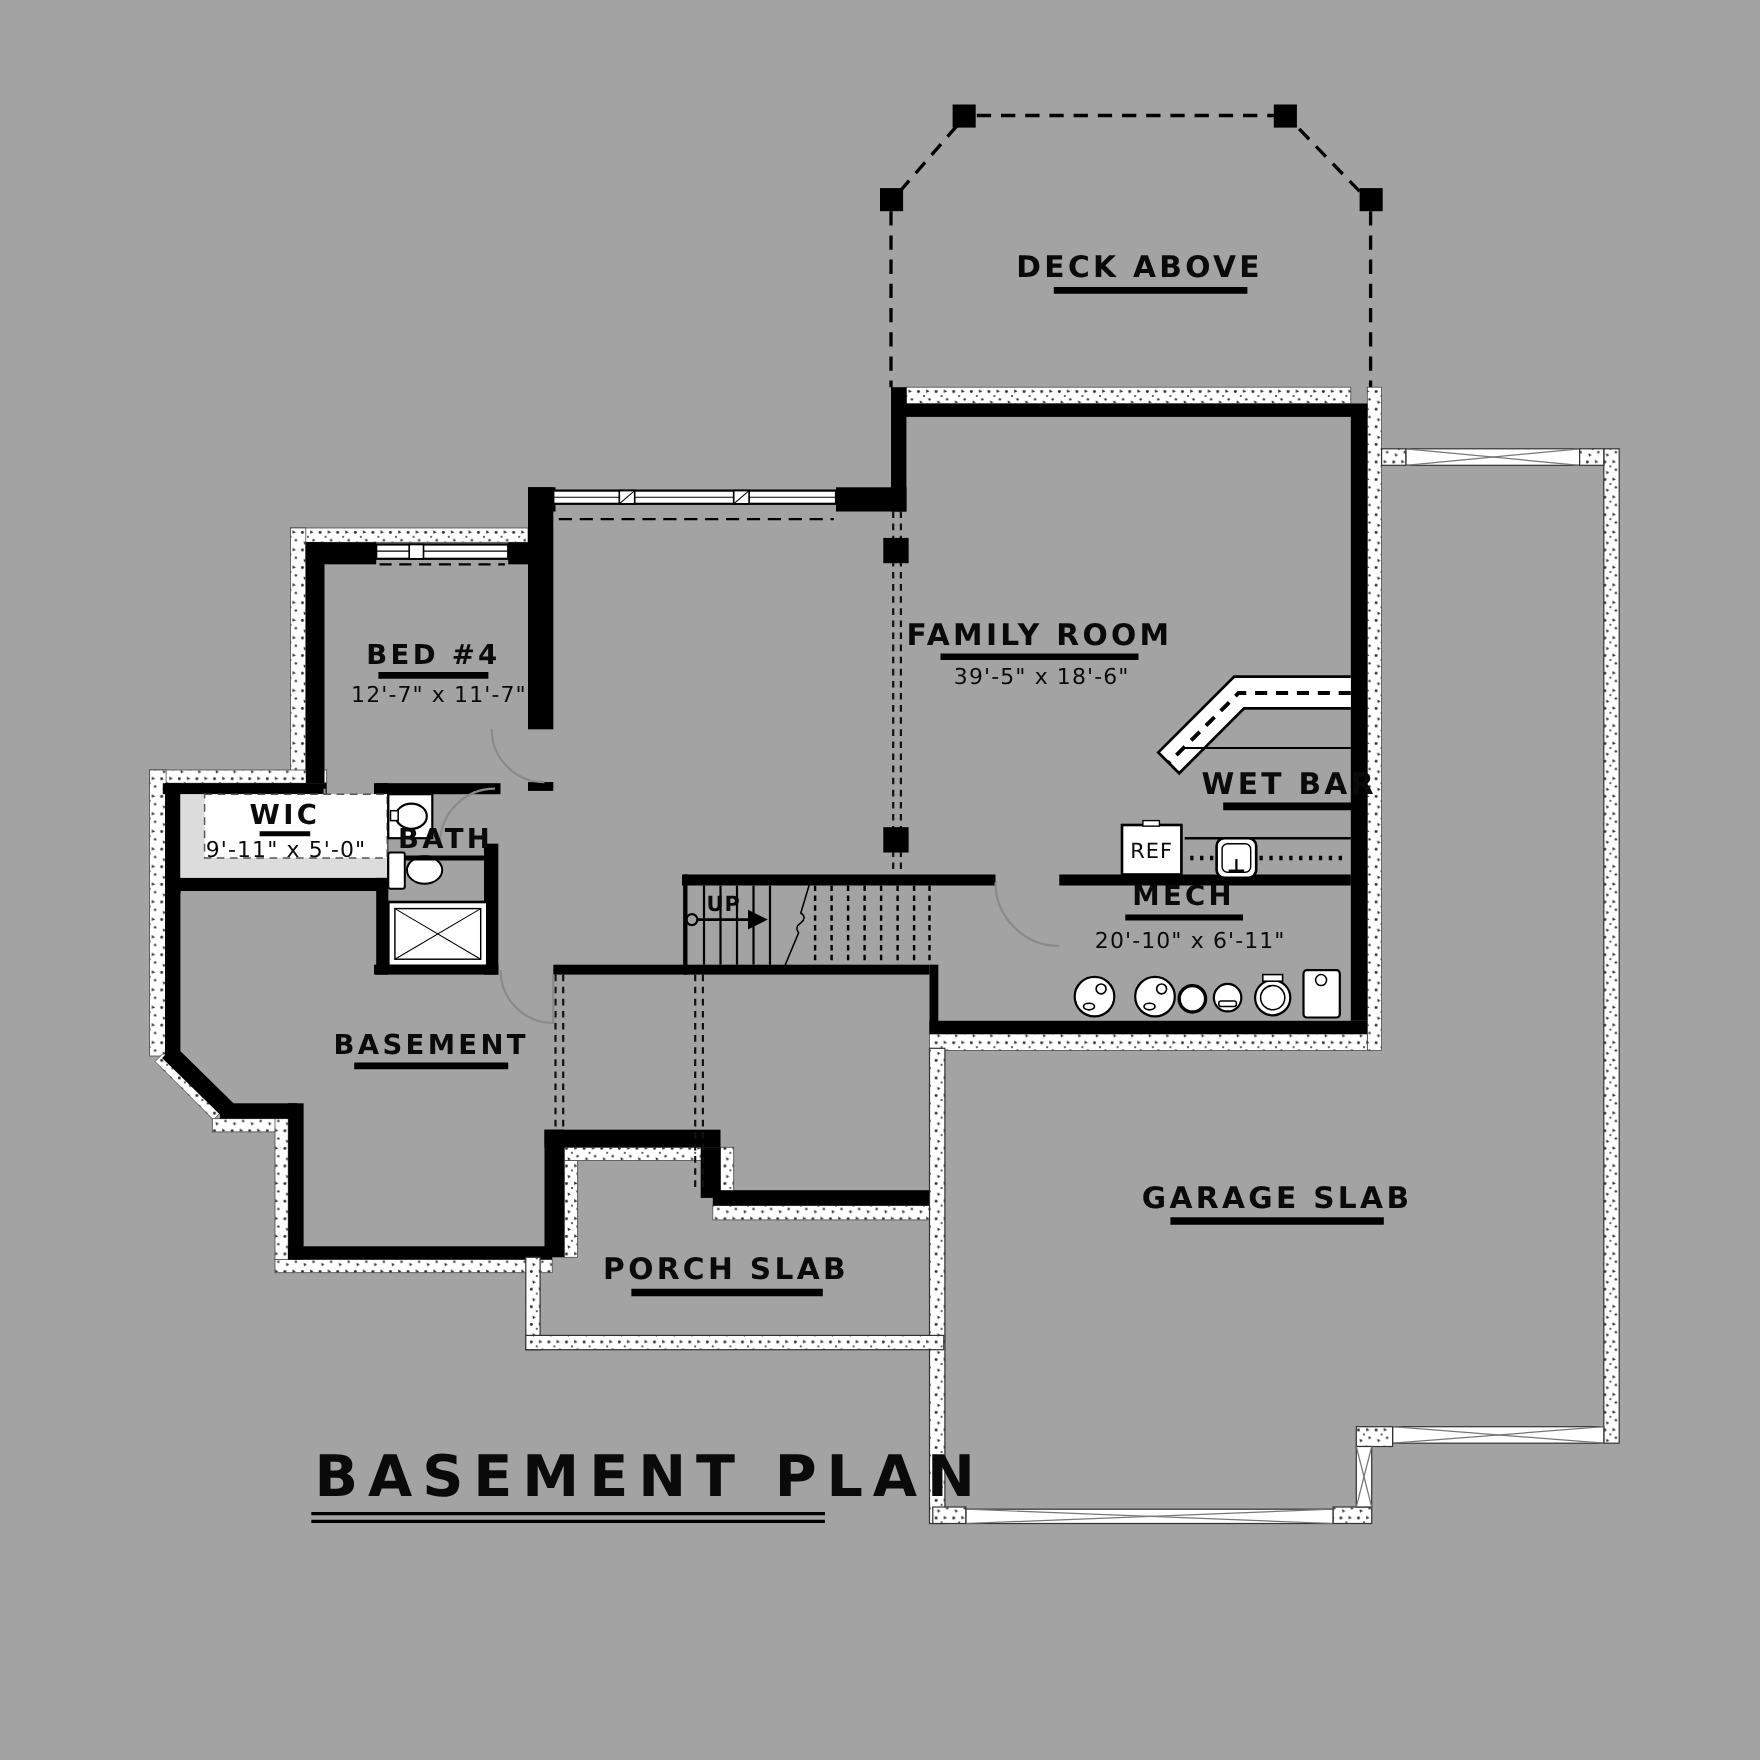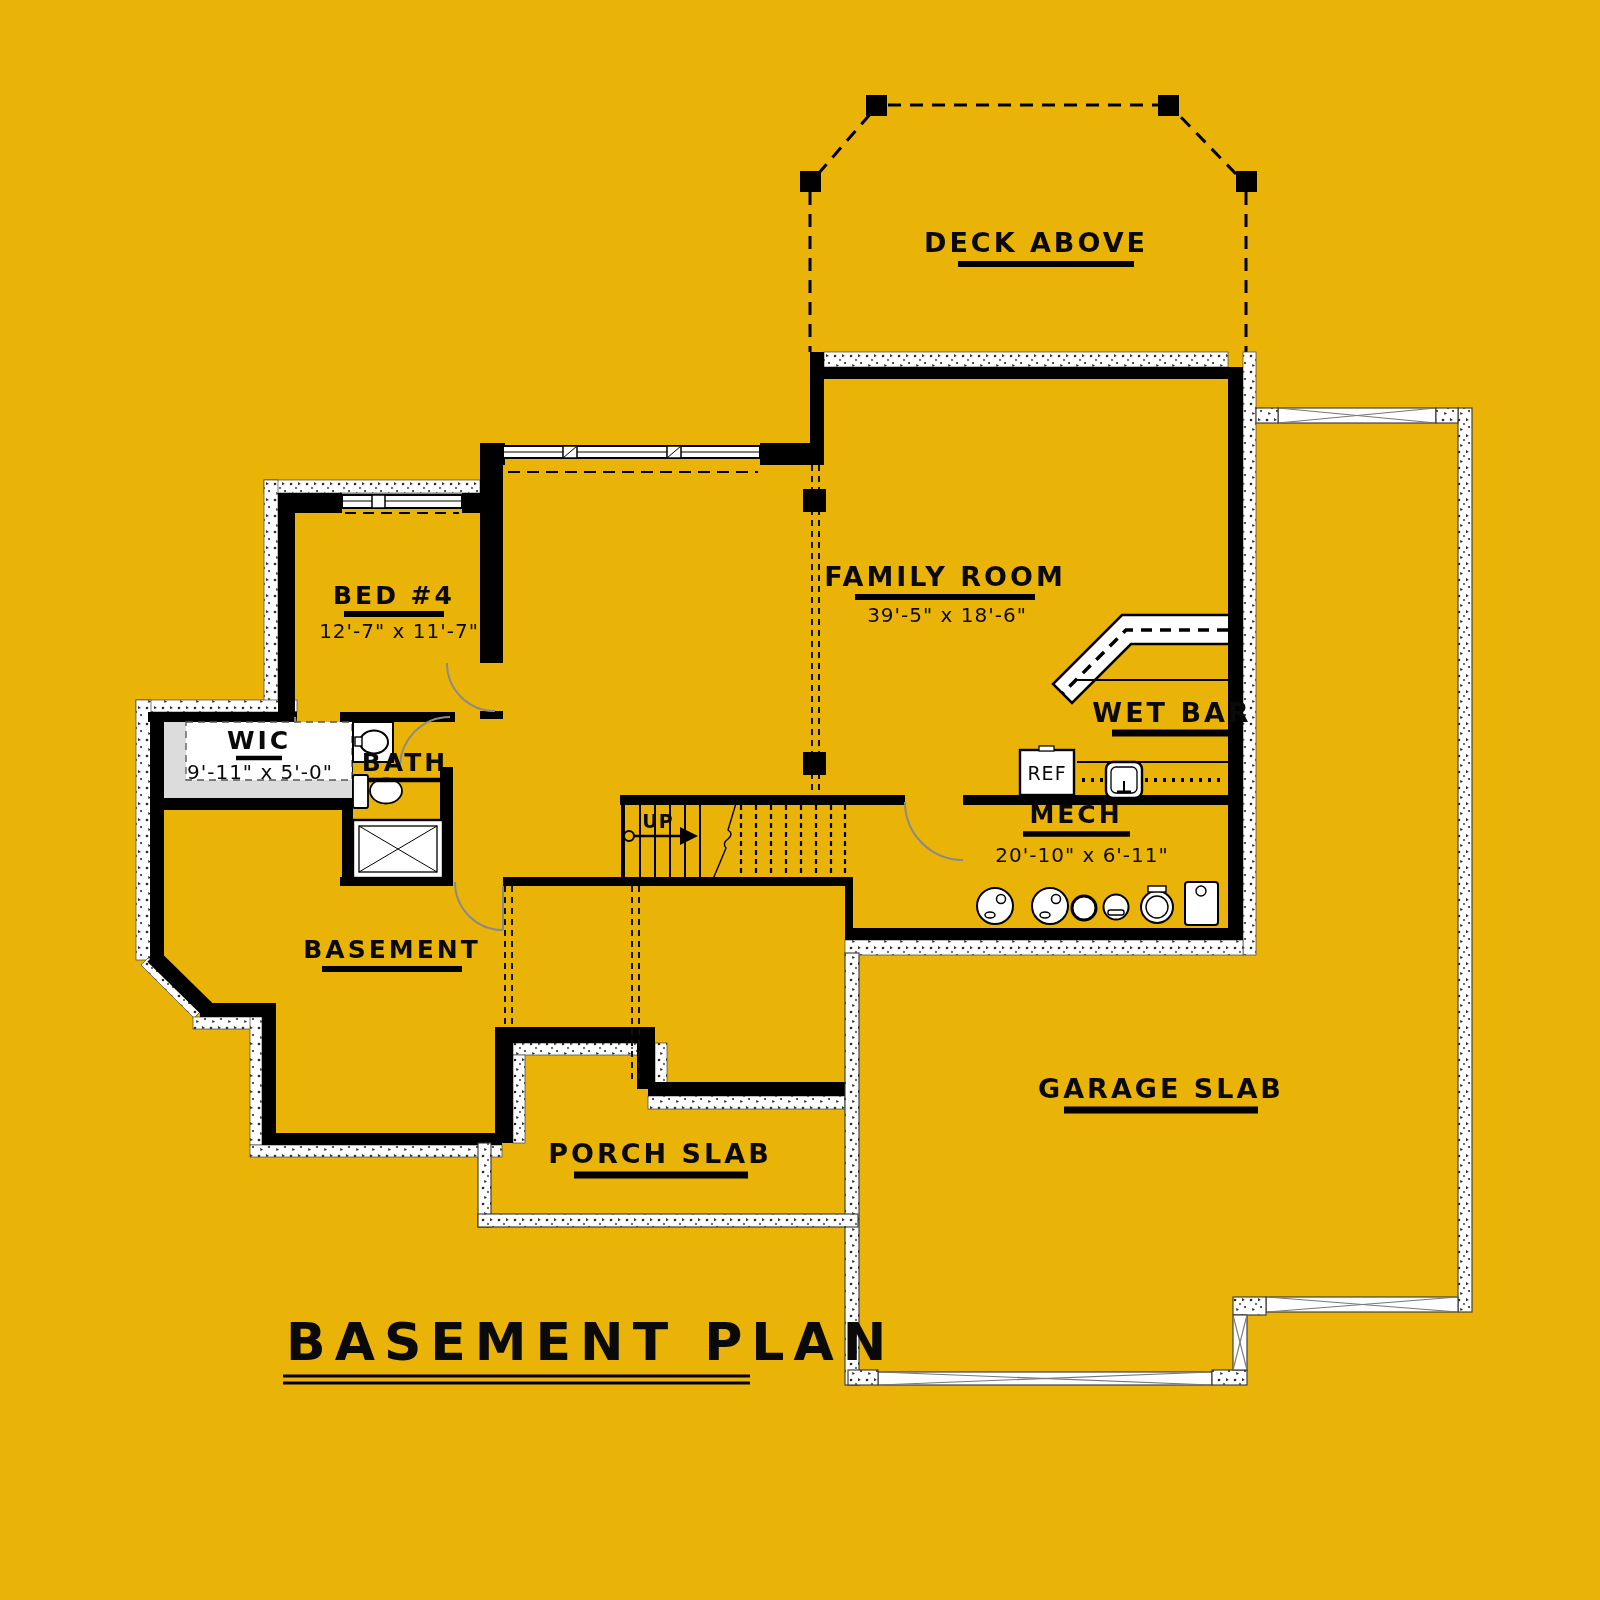--- a/index.html
+++ b/index.html
@@ -1,16 +1,16 @@
 <!DOCTYPE html>
 <html><head>
 <meta charset="utf-8">
 <style>
   html,body{margin:0;padding:0;background:#ffffff;}
-  .page{width:1600px;height:1600px;position:relative;background:#eab308;overflow:hidden;}
+  .page{width:1600px;height:1600px;position:relative;background:#a3a3a3;overflow:hidden;}
   svg text{font-family:"DejaVu Sans","Liberation Sans",sans-serif;fill:#0a0a0a;}
   .roomlabel{font-size:25px;letter-spacing:3px;font-weight:bold;}
   .biglabel{font-size:27px;letter-spacing:3px;font-weight:bold;}
   .dims{font-size:20px;letter-spacing:1px;font-weight:normal;}
   .small{font-size:19px;letter-spacing:1px;}
   .title{font-size:52px;letter-spacing:9px;font-weight:bold;}
 </style>
 </head>
 <body>
 

